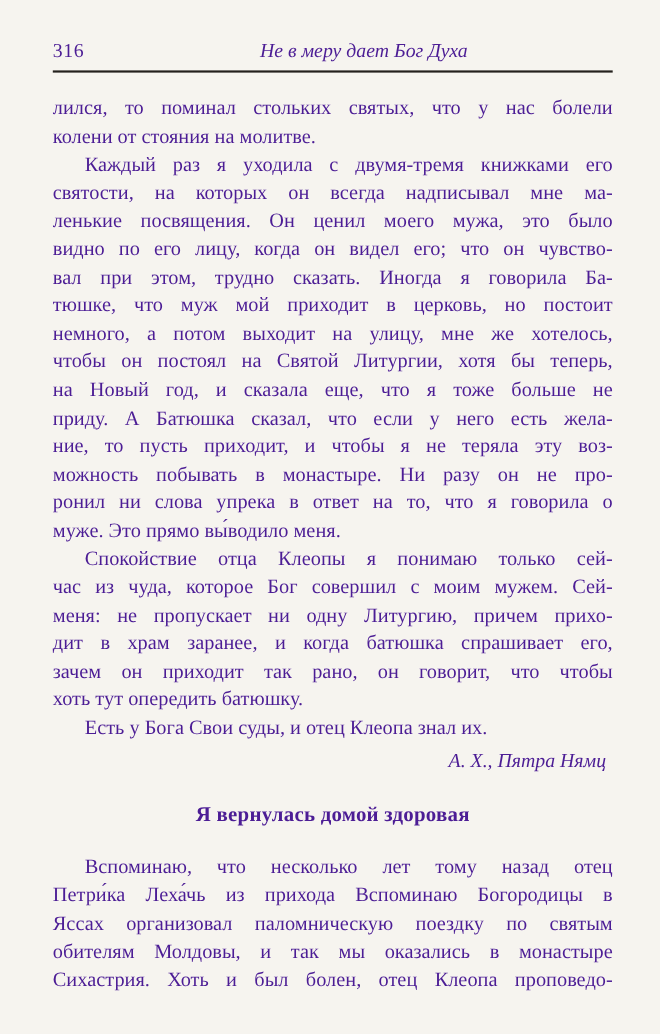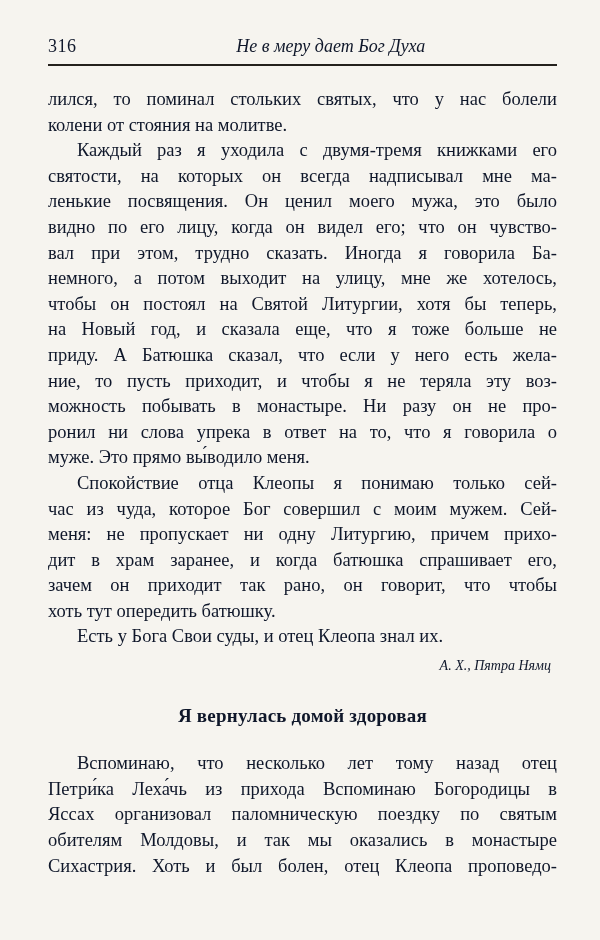--- a/index.html
+++ b/index.html
@@ -7,21 +7,21 @@
     padding: 0;
     background: #e9e7e1;
     font-family: "Liberation Serif", "DejaVu Serif", serif;
   }
   .page {
     position: relative;
     width: 600px;
     height: 940px;
     margin: 0 auto;
     background: #f6f4ef;
-    color: #0f172a;
+    color: #4c1d95;
     box-sizing: border-box;
     padding: 36px 43px 0 48px;
     overflow: hidden;
   }
   .running-header {
     display: flex;
     align-items: baseline;
     font-size: 18px;
   }
   .page-number {
@@ -51,21 +51,21 @@
   }
   .line.final {
     text-align-last: left;
   }
   .line.indent {
     text-indent: 29px;
   }
   .signature {
     text-align: right;
     font-style: italic;
-    font-size: 14px;
+    font-size: 18px;
     margin-top: 3px;
     padding-right: 6px;
   }
   .section-heading {
     text-align: center;
     font-weight: bold;
     font-size: 19px;
     margin: 24px 0 23px 0;
     letter-spacing: 0.2px;
   }
@@ -88,20 +88,21 @@
         <div class="paragraph">
           <div class="line">лился, то поминал стольких святых, что у нас болели</div>
           <div class="line final">колени от стояния на молитве.</div>
         </div>
         <div class="paragraph">
           <div class="line indent">Каждый раз я уходила с двумя-тремя книжками его</div>
           <div class="line">святости, на которых он всегда надписывал мне ма-</div>
           <div class="line">ленькие посвящения. Он ценил моего мужа, это было</div>
           <div class="line">видно по его лицу, когда он видел его; что он чувство-</div>
           <div class="line">вал при этом, трудно сказать. Иногда я говорила Ба-</div>
+          <div class="line">тюшке, что муж мой приходит в церковь, но постоит</div>
           <div class="line">немного, а потом выходит на улицу, мне же хотелось,</div>
           <div class="line">чтобы он постоял на Святой Литургии, хотя бы теперь,</div>
           <div class="line">на Новый год, и сказала еще, что я тоже больше не</div>
           <div class="line">приду. А Батюшка сказал, что если у него есть жела-</div>
           <div class="line">ние, то пусть приходит, и чтобы я не теряла эту воз-</div>
           <div class="line">можность побывать в монастыре. Ни разу он не про-</div>
           <div class="line">ронил ни слова упрека в ответ на то, что я говорила о</div>
           <div class="line final">муже. Это прямо вы́водило меня.</div>
         </div>
         <div class="paragraph">

